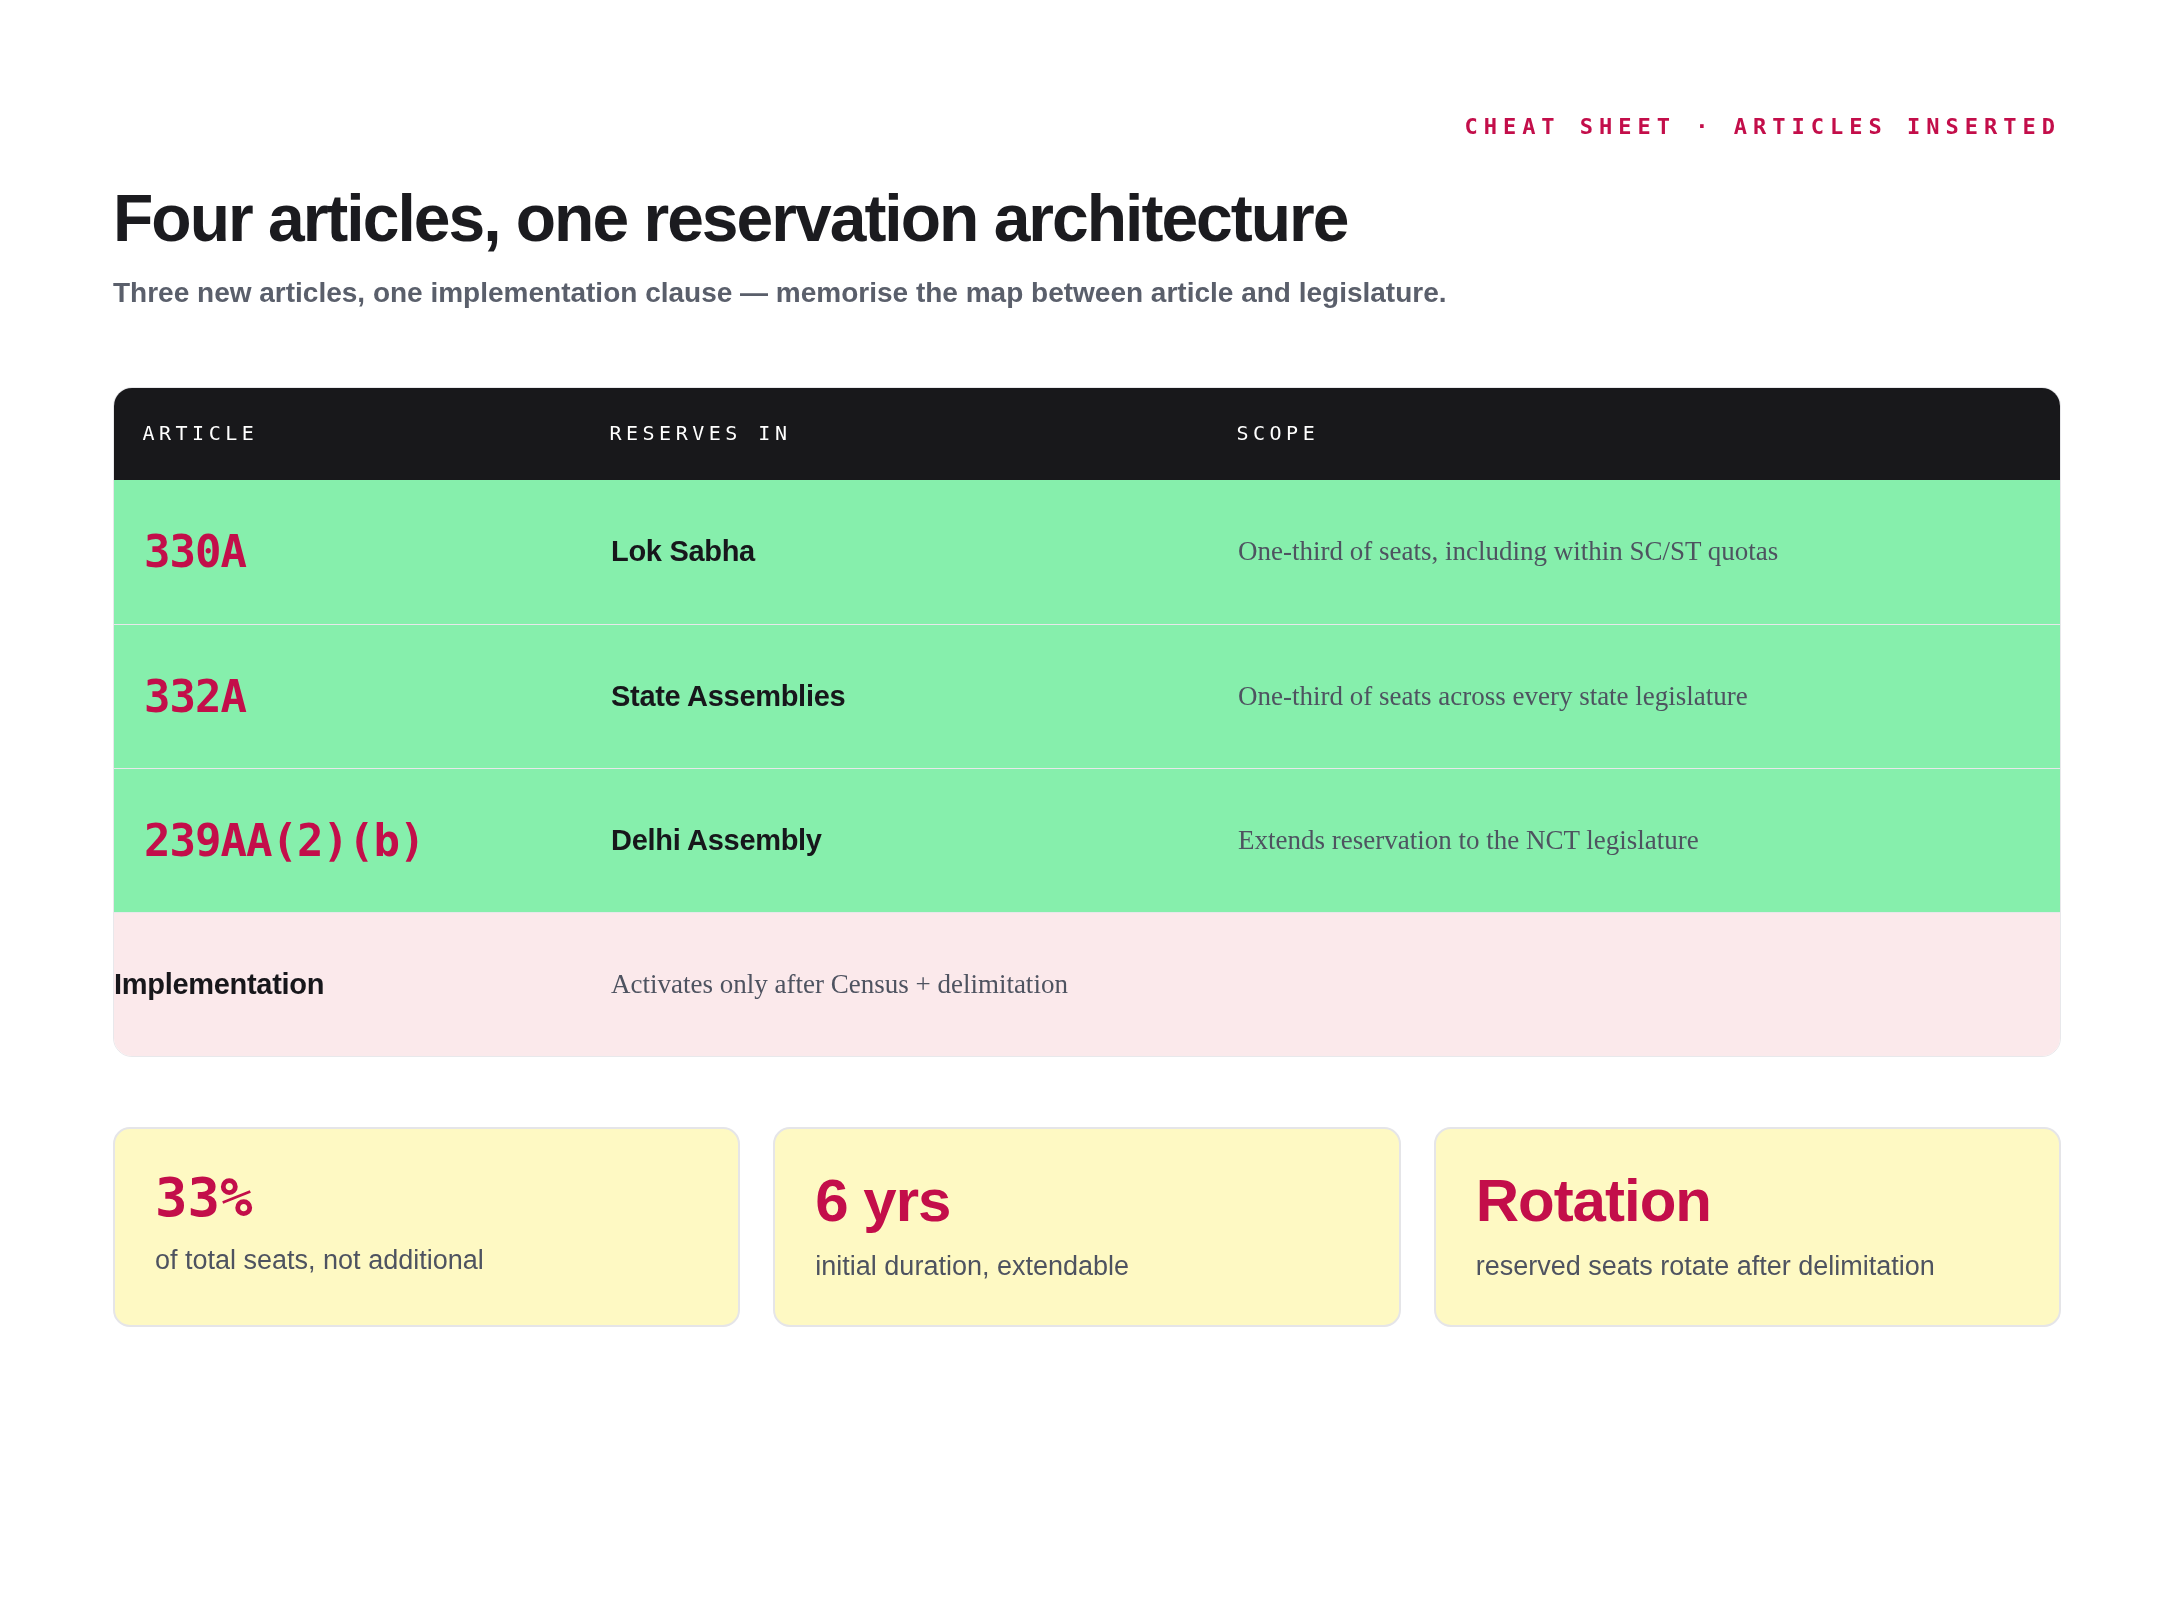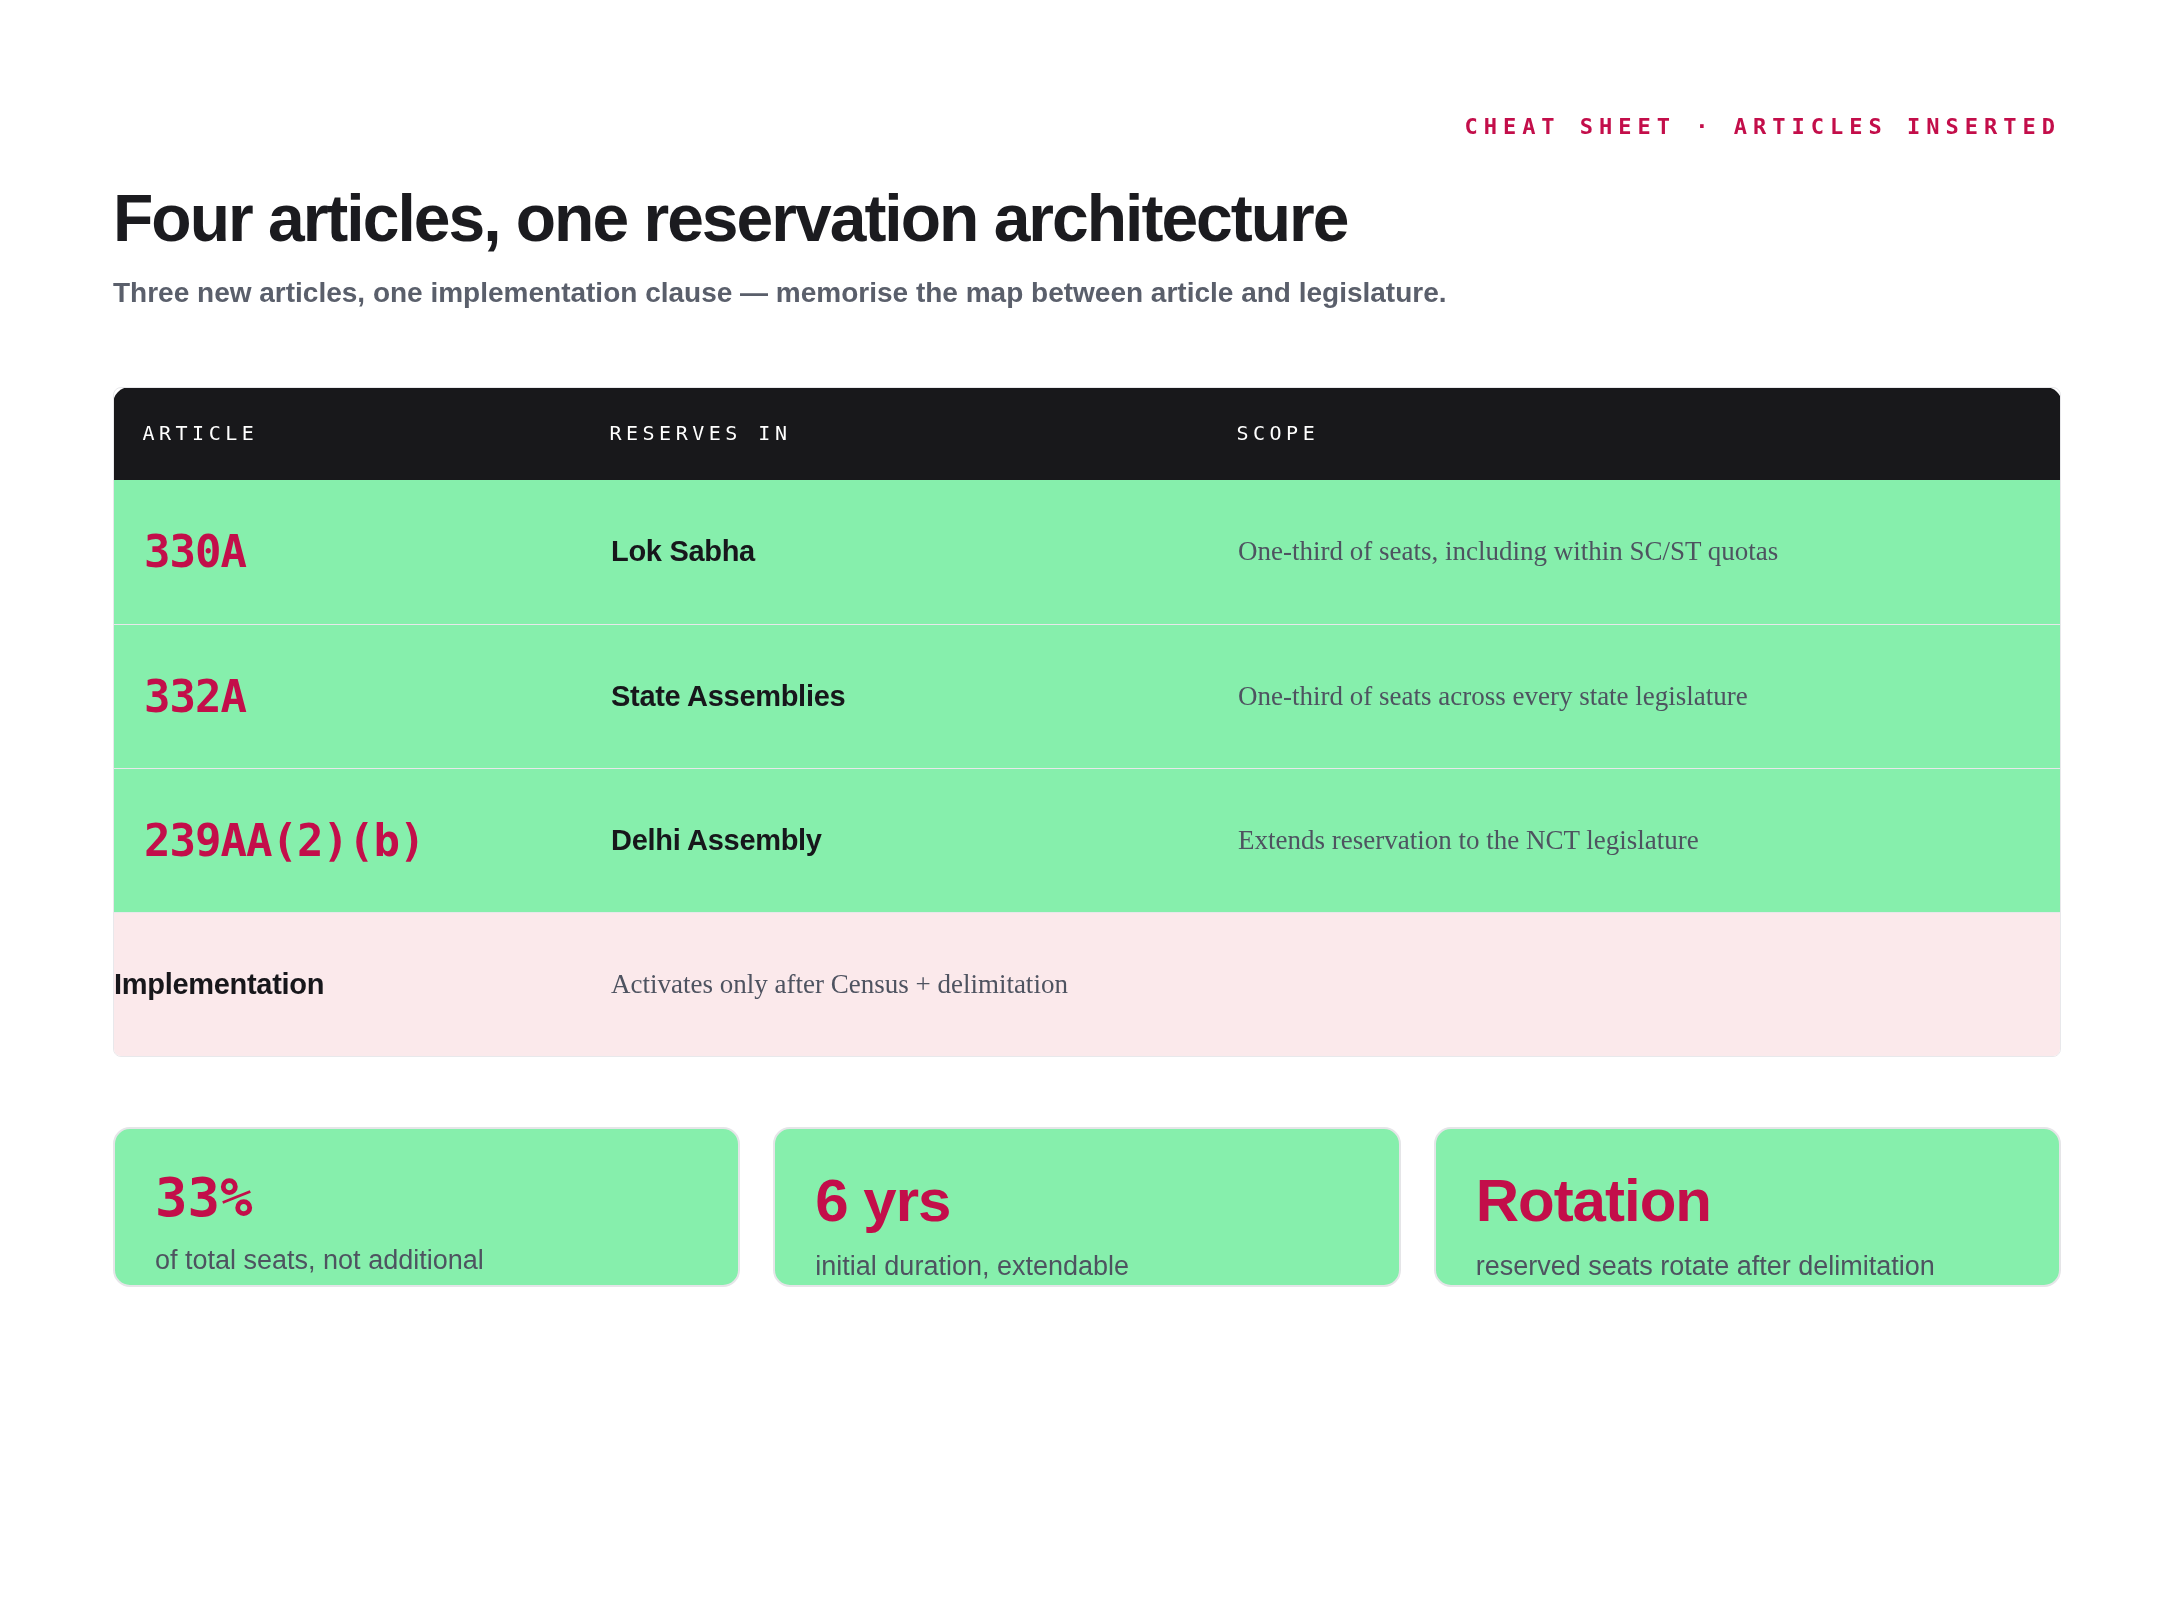--- a/index.html
+++ b/index.html
@@ -28,21 +28,21 @@
     color:var(--title-color);line-height:1.1;
   }
   .subtitle{
     margin-top:18px;
     font-size:28px;font-weight:700;color:var(--muted);line-height:1.45;
   }
 
   
   .table{
     margin-top:74px;
-    border-radius:8px;
+    border-radius:19px;
     overflow:hidden;
     border:1.5px solid var(--divider);
     background:#fff;
   }
   .trow,.thead{
     display:grid;
     grid-template-columns:497px 627px 1fr;
     align-items:center;
   }
   .thead{
@@ -71,24 +71,24 @@
   .scope-cell{
     font-size:27px;font-weight:400;color:var(--cell-muted);
   }
 
   
   .stats{
     margin-top:70px;
     display:grid;grid-template-columns:repeat(3,1fr);gap:33px;
   }
   .stat-card{
-    height:160px;
+    height:200px;
     border:2px solid var(--card-border);
     border-radius:17px;
-    background:#86efac;
+    background:#fef9c3;
     padding:42px 40px 0 40px;
   }
   .stat-value{
     font-size:60px;font-weight:700;color:var(--accent);
     line-height:1;letter-spacing:-1px;
   }
   .stat-value.mono{
     font-family:"DejaVu Sans Mono",monospace;
     font-size:54px;letter-spacing:0;
   }

